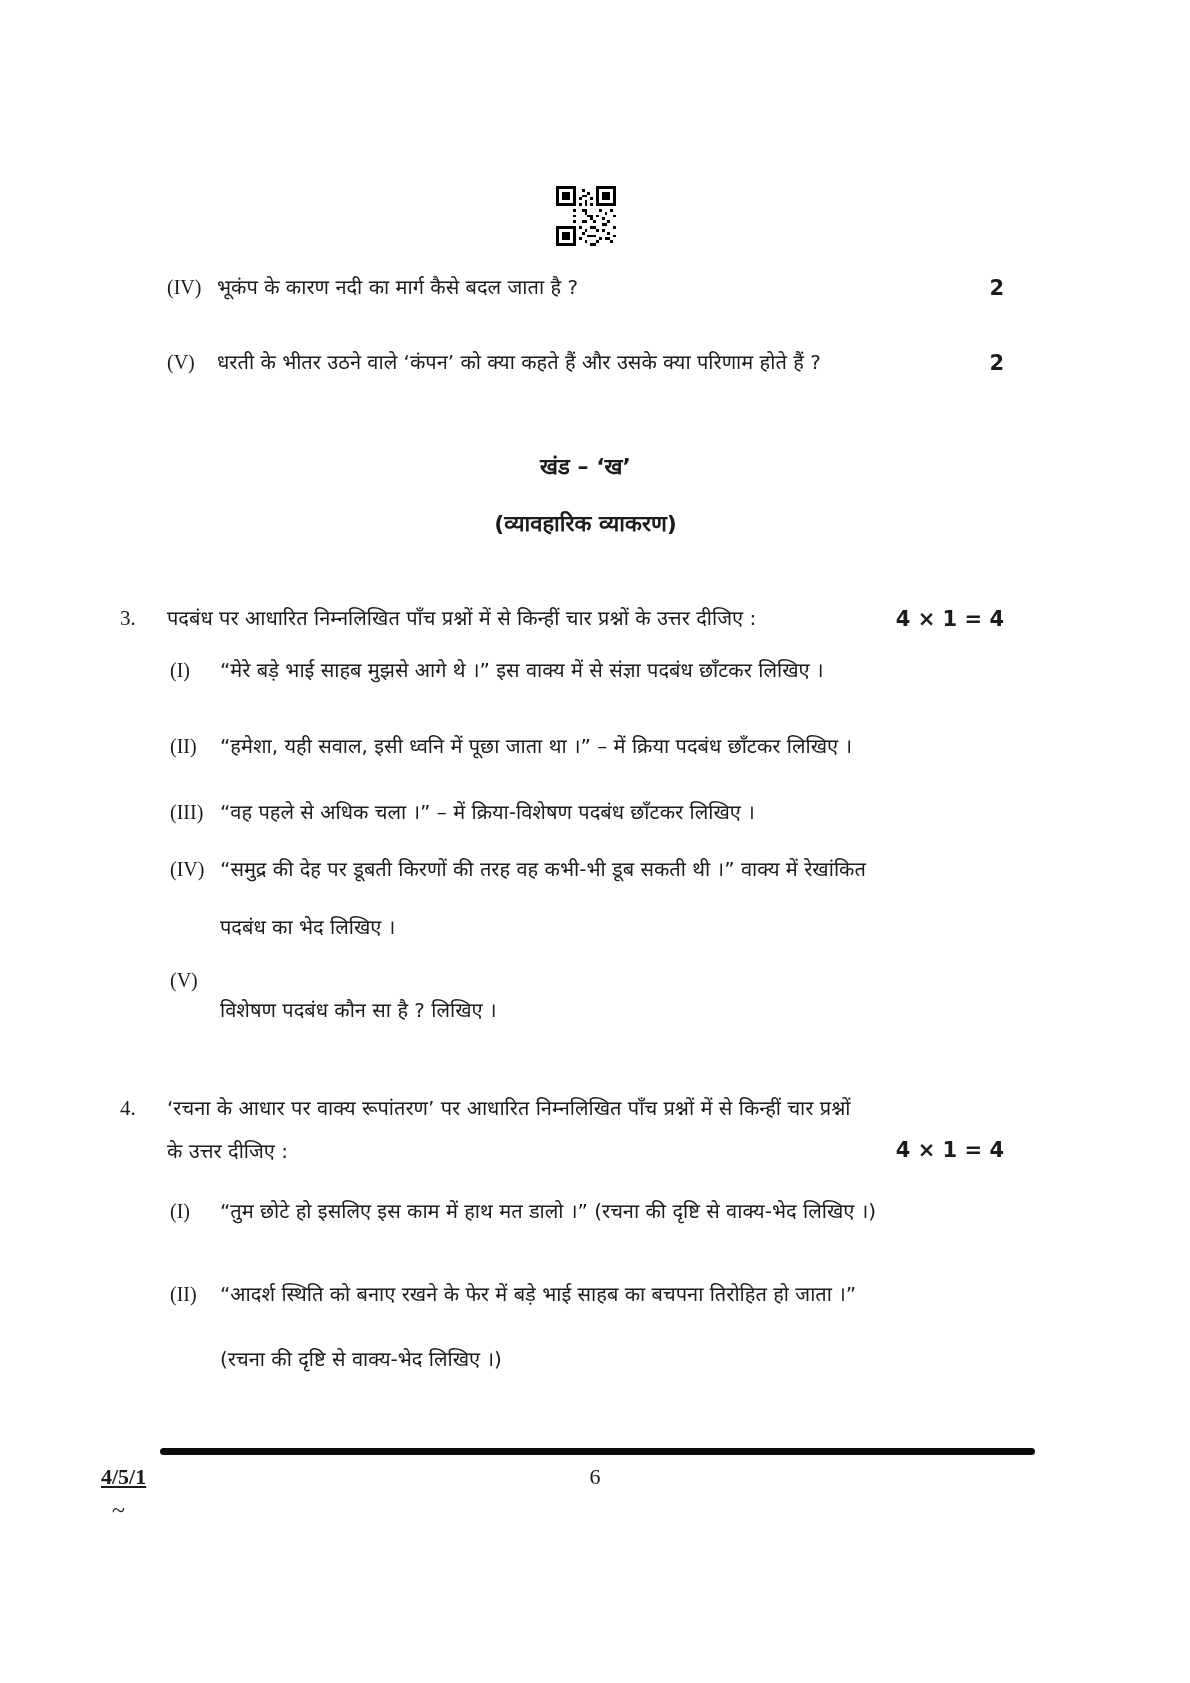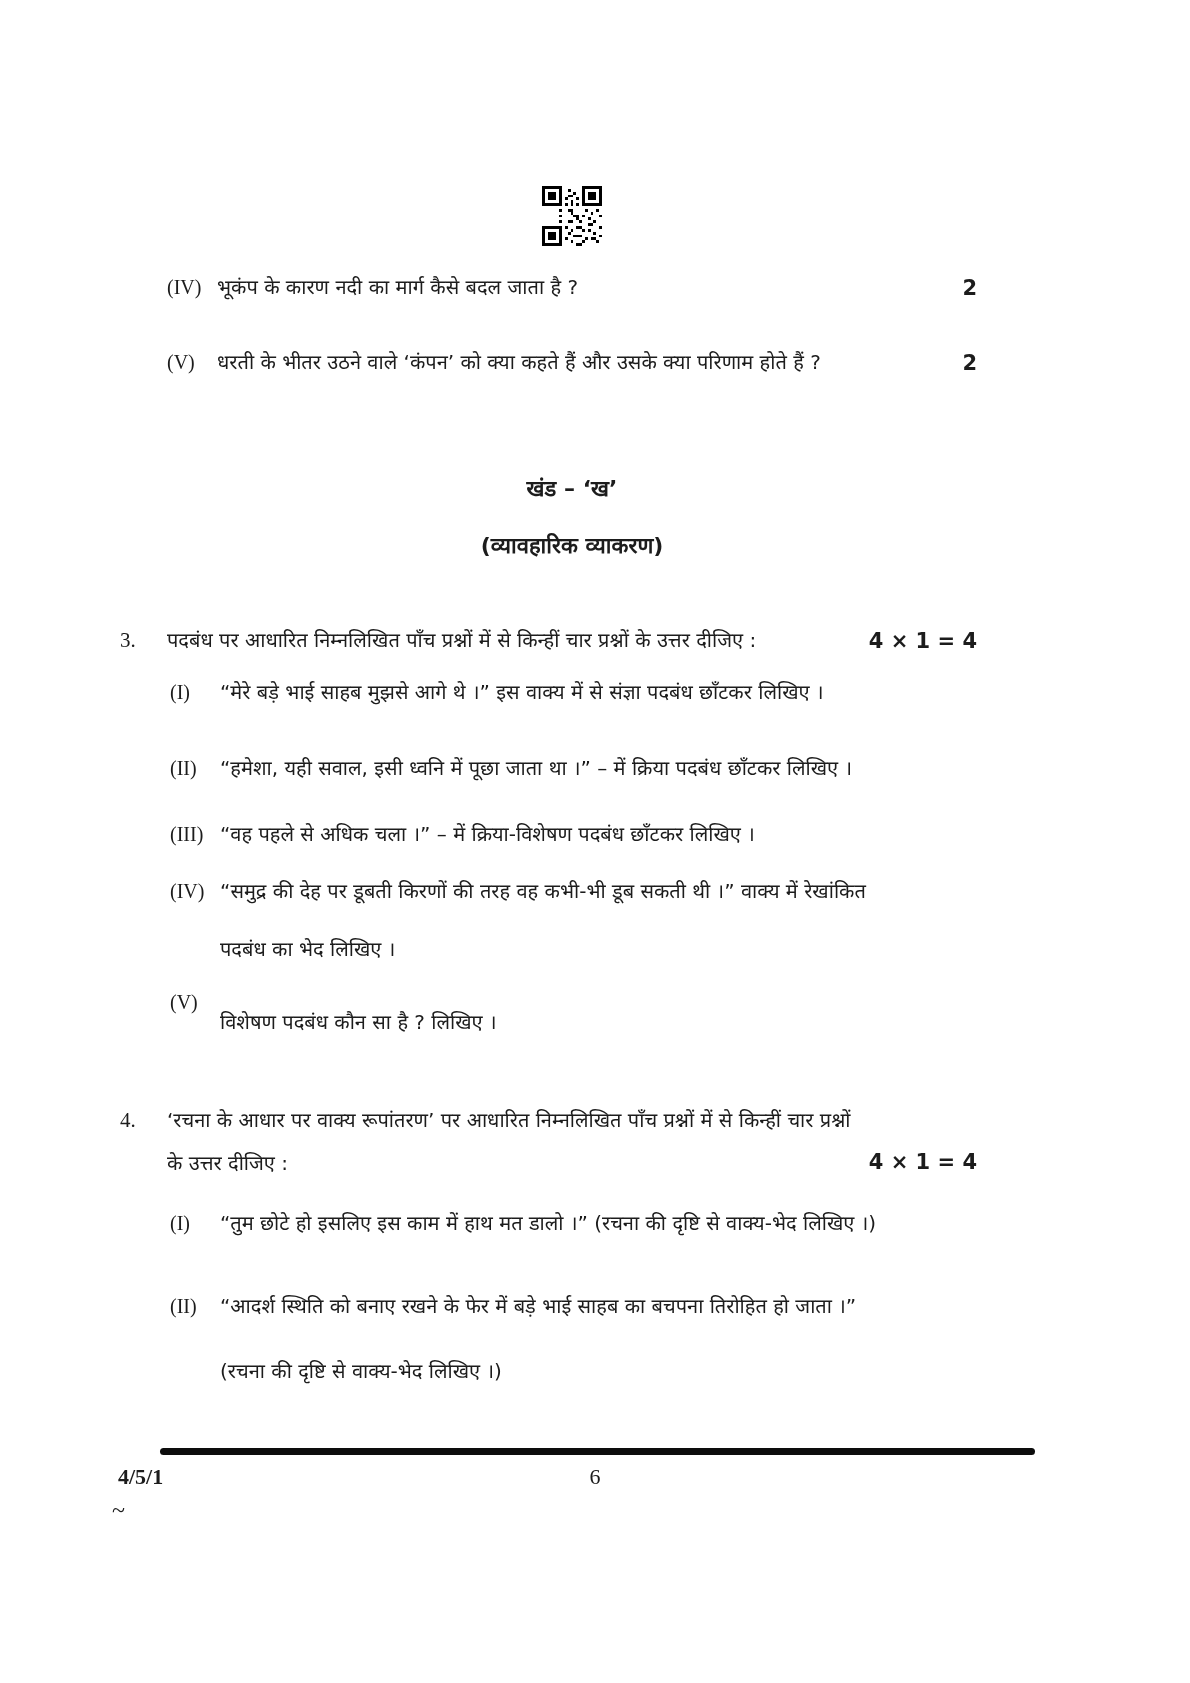--- a/index.html
+++ b/index.html
@@ -7,21 +7,21 @@
     position:relative;
     width:1190px; height:1683px;
     margin:0 auto;
     background:#ffffff;
     color:#1c1c1c;
     font-family:"DejaVu Sans", sans-serif;
     font-size:20px;
     line-height:30px;
     overflow:hidden;
   }
-  .content { position:absolute; left:120px; right:166px; top:0; }
+  .content { position:absolute; left:120px; right:139px; top:0; }
   .lat { font-family:"Liberation Serif", serif; }
 
   .qr-wrap { margin-top:186px; text-align:center; height:60px; }
 
   .qrow { position:relative; display:flex; align-items:flex-start; }
   .topq { margin-left:47px; }
   .subq { margin-left:50px; }
   .qlabel { flex:0 0 50px; font-size:20px; }
   .qnum { flex:0 0 47px; font-size:21px; }
   .qbody { flex:1 1 auto; min-width:0; margin-right:70px; }
@@ -39,21 +39,21 @@
     text-underline-offset:7px;
     text-decoration-thickness:1.5px;
   }
   b { font-weight:normal; }
 
   .footer-bar {
     position:absolute; left:160px; top:1448px;
     width:875px; height:7px; background:#0d0d0d;
     border-radius:4px;
   }
-  .footer-code { position:absolute; left:118px; top:1462px; font-weight:bold; font-size:22px; }
+  .footer-code { position:absolute; left:101px; top:1462px; font-weight:bold; font-size:22px;text-decoration:underline; }
   .footer-page { position:absolute; left:0; width:1190px; top:1462px; text-align:center; font-size:22px; }
   .footer-tilde { position:absolute; left:112px; top:1495px; font-size:24px; }
 
   svg.qr { display:inline-block; }
 </style>
 </head>
 <body>
 
 <div class="page">
   <div class="content">
@@ -132,21 +132,21 @@
     </div>
 
     <div class="qrow topq" style="margin-top:45px">
       <span class="qlabel lat">(V)</span>
       <div class="qbody">
         <span class="l1">धरती के भीतर उठने वाले ‘कंपन’ को क्या कहते हैं और उसके क्या परिणाम होते हैं ?</span>
       </div>
       <span class="marks">2</span>
     </div>
 
-    <div class="center" style="margin-top:96px">खंड – ‘ख’</div>
+    <div class="center" style="margin-top:74px">खंड – ‘ख’</div>
     <div class="center" style="margin-top:25px">(व्यावहारिक व्याकरण)</div>
 
     <div class="qrow" style="margin-top:63px">
       <span class="qnum lat">3.</span>
       <div class="qbody">
         <span class="l1"><span>पदबंध पर आधारित निम्नलिखित </span><b>पाँच</b><span> प्रश्नों में से किन्हीं </span><b>चार</b><span> प्रश्नों के उत्तर दीजिए :</span></span>
       </div>
       <span class="marks">4 × 1 = 4</span>
     </div>
 
@@ -175,21 +175,21 @@
       <span class="qlabel lat">(IV)</span>
       <div class="qbody">
         <span class="l1"><span>“</span><span class="u">समुद्र की देह पर डूबती किरणों</span><span> की तरह वह कभी-भी डूब सकती थी ।” वाक्य में रेखांकित</span></span>
         <div class="line2" style="margin-top:28px">पदबंध का भेद लिखिए ।</div>
       </div>
     </div>
 
     <div class="qrow subq" style="margin-top:23px">
       <span class="qlabel lat">(V)</span>
       <div class="qbody">
-        <div class="line2" style="margin-top:20px">विशेषण पदबंध कौन सा है ? लिखिए ।</div>
+        <div class="line2" style="margin-top:30px">विशेषण पदबंध कौन सा है ? लिखिए ।</div>
       </div>
     </div>
 
     <div class="qrow" style="margin-top:68px">
       <span class="qnum lat">4.</span>
       <div class="qbody">
         <span class="l1"><span>‘रचना के आधार पर वाक्य रूपांतरण’ पर आधारित निम्नलिखित </span><b>पाँच</b><span> प्रश्नों में से किन्हीं </span><b>चार</b><span> प्रश्नों</span></span>
         <div class="line2" style="margin-top:13px">के उत्तर दीजिए :</div>
       </div>
       <span class="marks marks-bottom">4 × 1 = 4</span>

